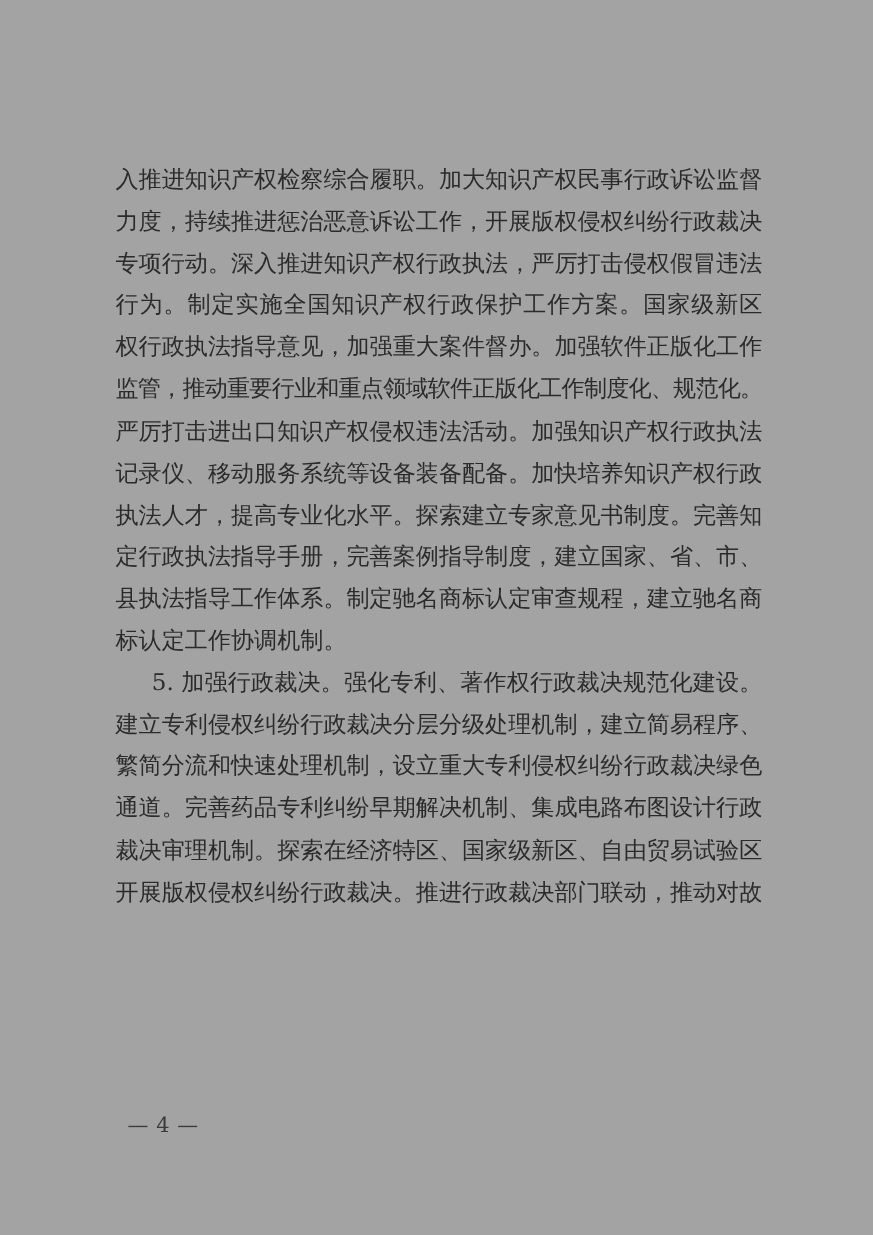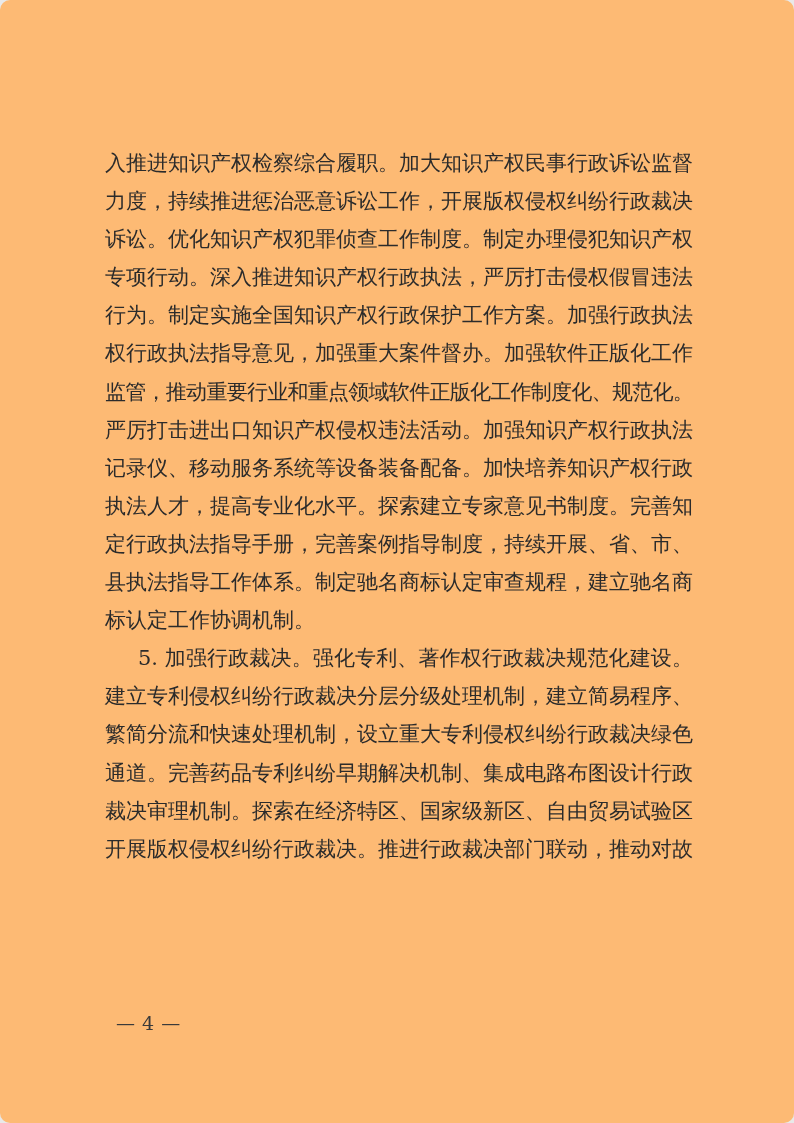--- a/index.html
+++ b/index.html
@@ -41,33 +41,32 @@
     top: 1010px;
     font-size: 19px;
     line-height: 26px;
     letter-spacing: 0.5px;
     white-space: pre;
   }
 </style>
 </head>
 <body>
 
-<div class="page" style="background: #fdba74; color: rgb(43, 43, 43); border-radius: 10px;">
+<div class="page" style="background: #a3a3a3; color: rgb(43, 43, 43);">
   <div class="text-body">
       <div class="line" style="">入推进知识产权检察综合履职。加大知识产权民事行政诉讼监督</div>
       <div class="line" style="">力度，持续推进惩治恶意诉讼工作，开展版权侵权纠纷行政裁决</div>
-      <div class="line" style="">诉讼。优化知识产权犯罪侦查工作制度。制定办理侵犯知识产权</div>
       <div class="line" style="">专项行动。深入推进知识产权行政执法，严厉打击侵权假冒违法</div>
-      <div class="line" style="">行为。制定实施全国知识产权行政保护工作方案。加强行政执法</div>
+      <div class="line" style="">行为。制定实施全国知识产权行政保护工作方案。国家级新区</div>
       <div class="line" style="">权行政执法指导意见，加强重大案件督办。加强软件正版化工作</div>
       <div class="line" style="letter-spacing: -0.758621px;">监管，推动重要行业和重点领域软件正版化工作制度化、规范化。</div>
       <div class="line" style="">严厉打击进出口知识产权侵权违法活动。加强知识产权行政执法</div>
       <div class="line" style="">记录仪、移动服务系统等设备装备配备。加快培养知识产权行政</div>
       <div class="line" style="">执法人才，提高专业化水平。探索建立专家意见书制度。完善知</div>
-      <div class="line" style="">定行政执法指导手册，完善案例指导制度，持续开展、省、市、</div>
+      <div class="line" style="">定行政执法指导手册，完善案例指导制度，建立国家、省、市、</div>
       <div class="line" style="">县执法指导工作体系。制定驰名商标认定审查规程，建立驰名商</div>
       <div class="line para-end" style="">标认定工作协调机制。</div>
       <div class="line indent" style="">5. 加强行政裁决。强化专利、著作权行政裁决规范化建设。</div>
       <div class="line" style="">建立专利侵权纠纷行政裁决分层分级处理机制，建立简易程序、</div>
       <div class="line" style="">繁简分流和快速处理机制，设立重大专利侵权纠纷行政裁决绿色</div>
       <div class="line" style="">通道。完善药品专利纠纷早期解决机制、集成电路布图设计行政</div>
       <div class="line" style="">裁决审理机制。探索在经济特区、国家级新区、自由贸易试验区</div>
       <div class="line" style="">开展版权侵权纠纷行政裁决。推进行政裁决部门联动，推动对故</div>
     </div>
   <div class="page-number" style="color: rgb(58, 58, 58);">— 4 —</div>

